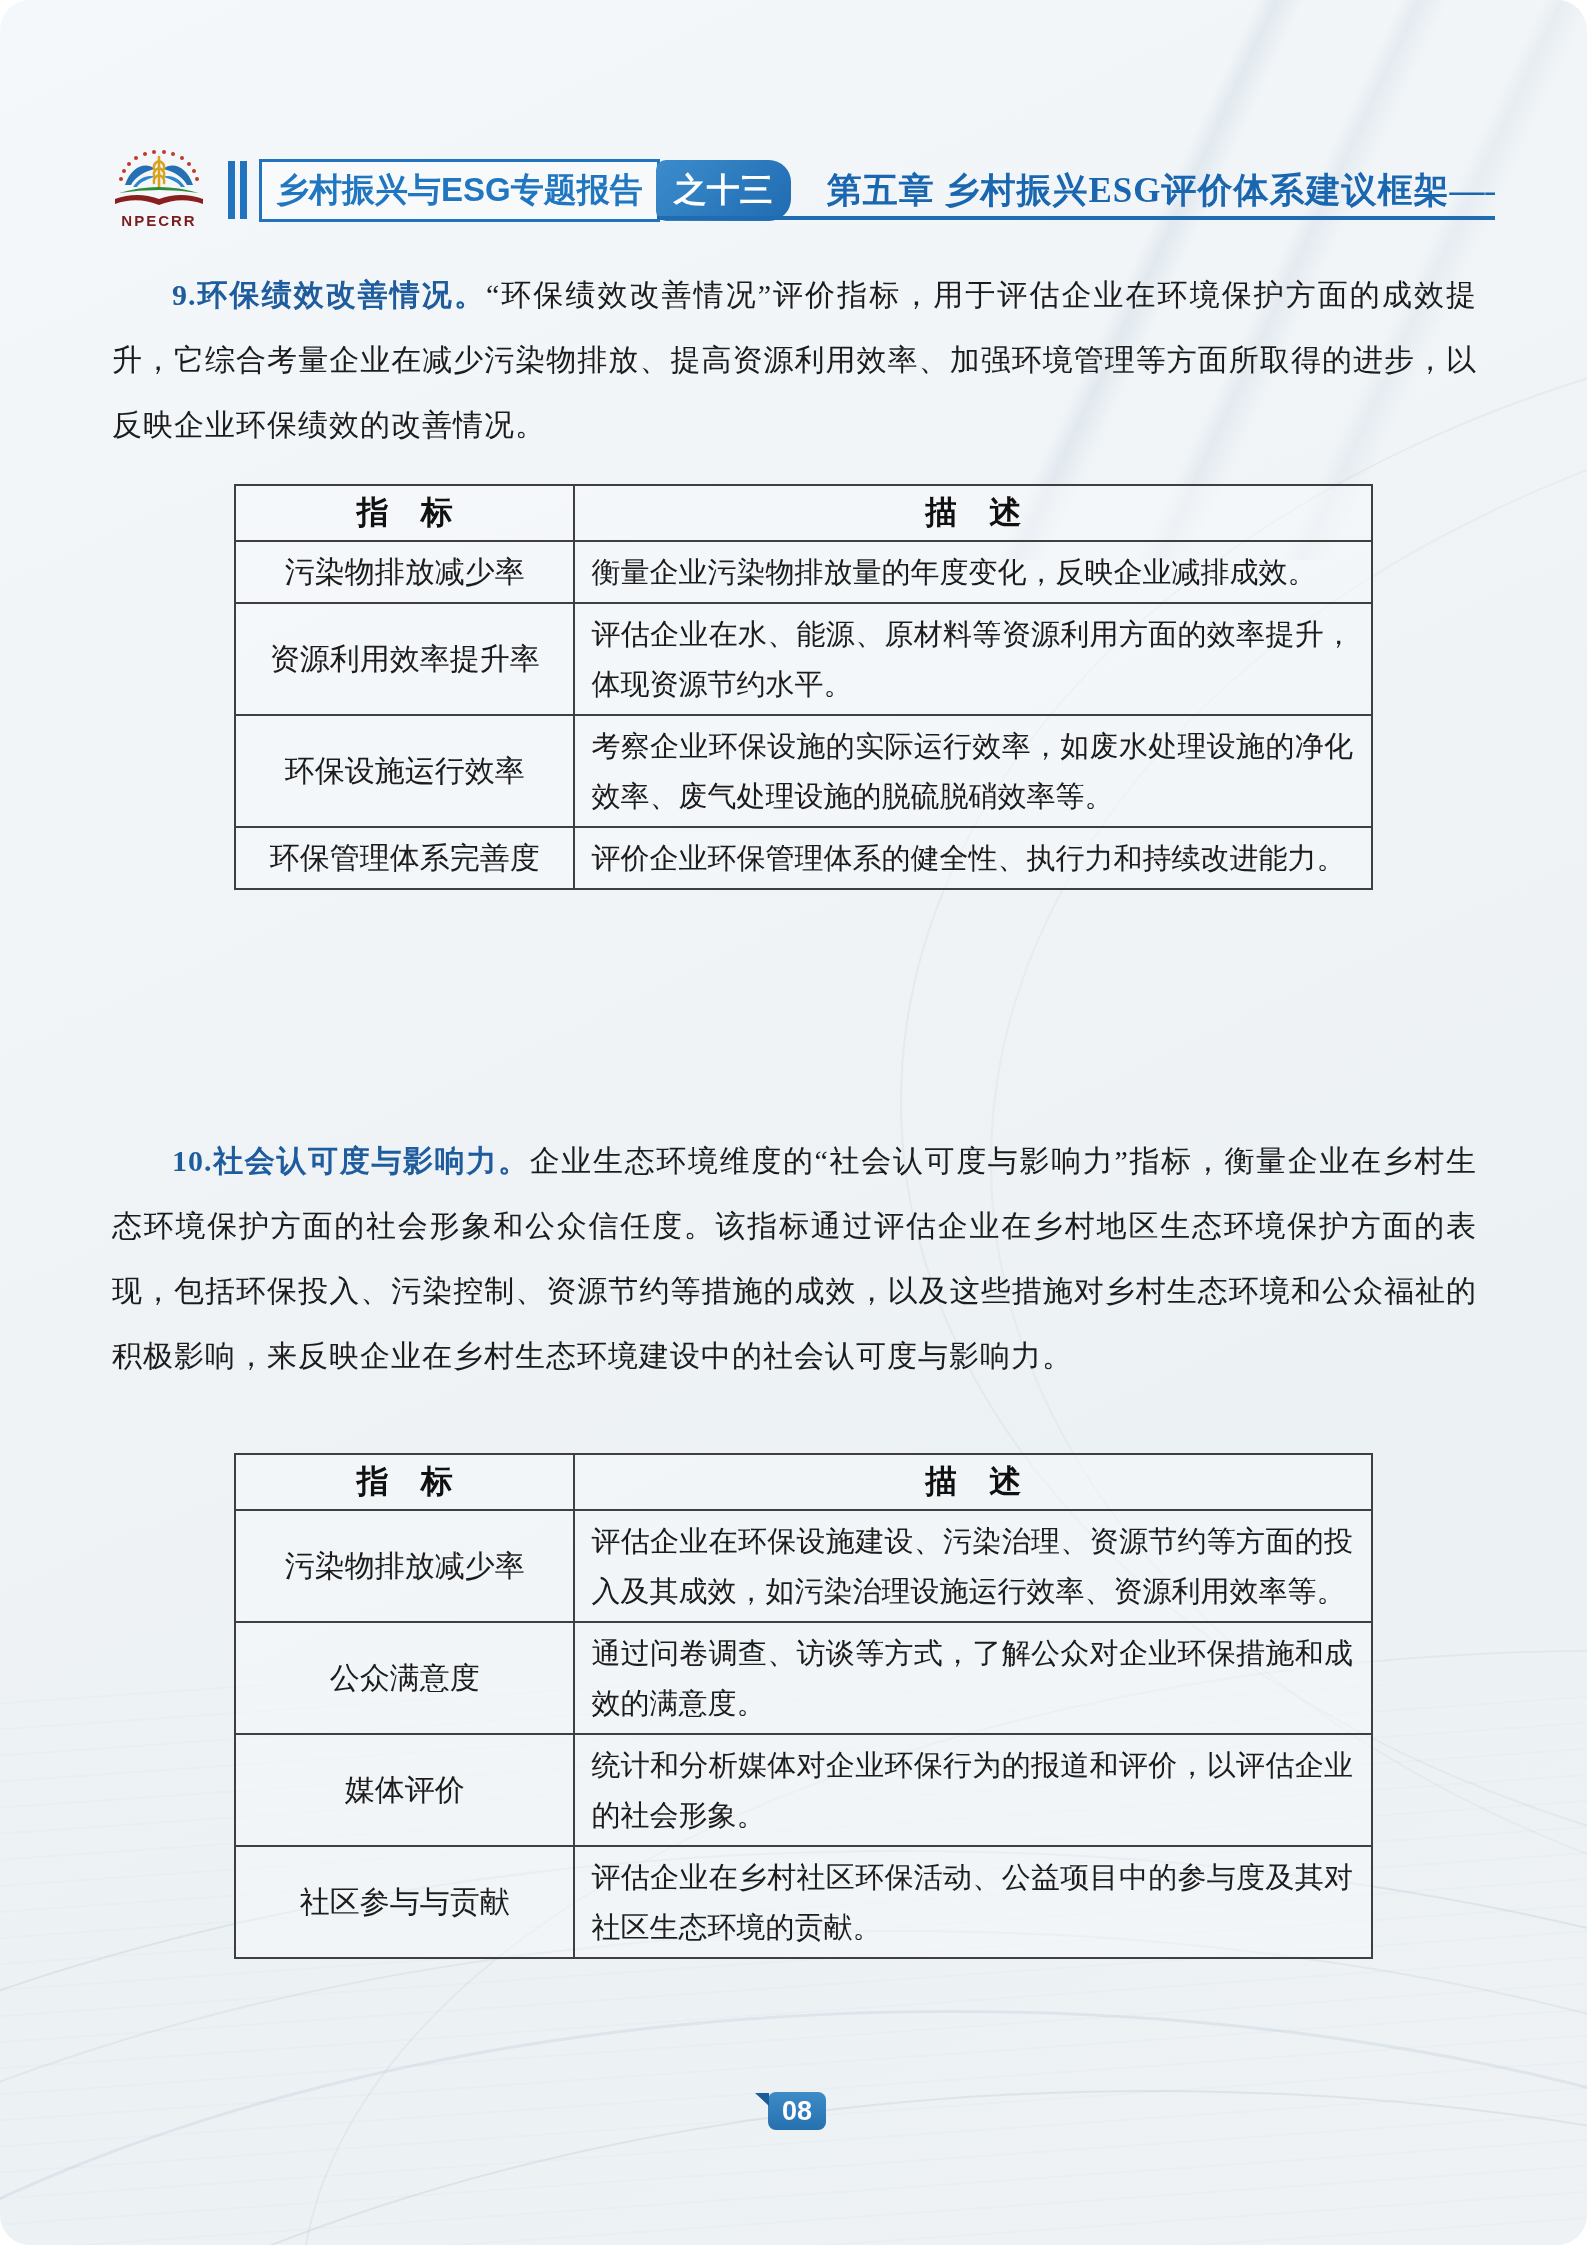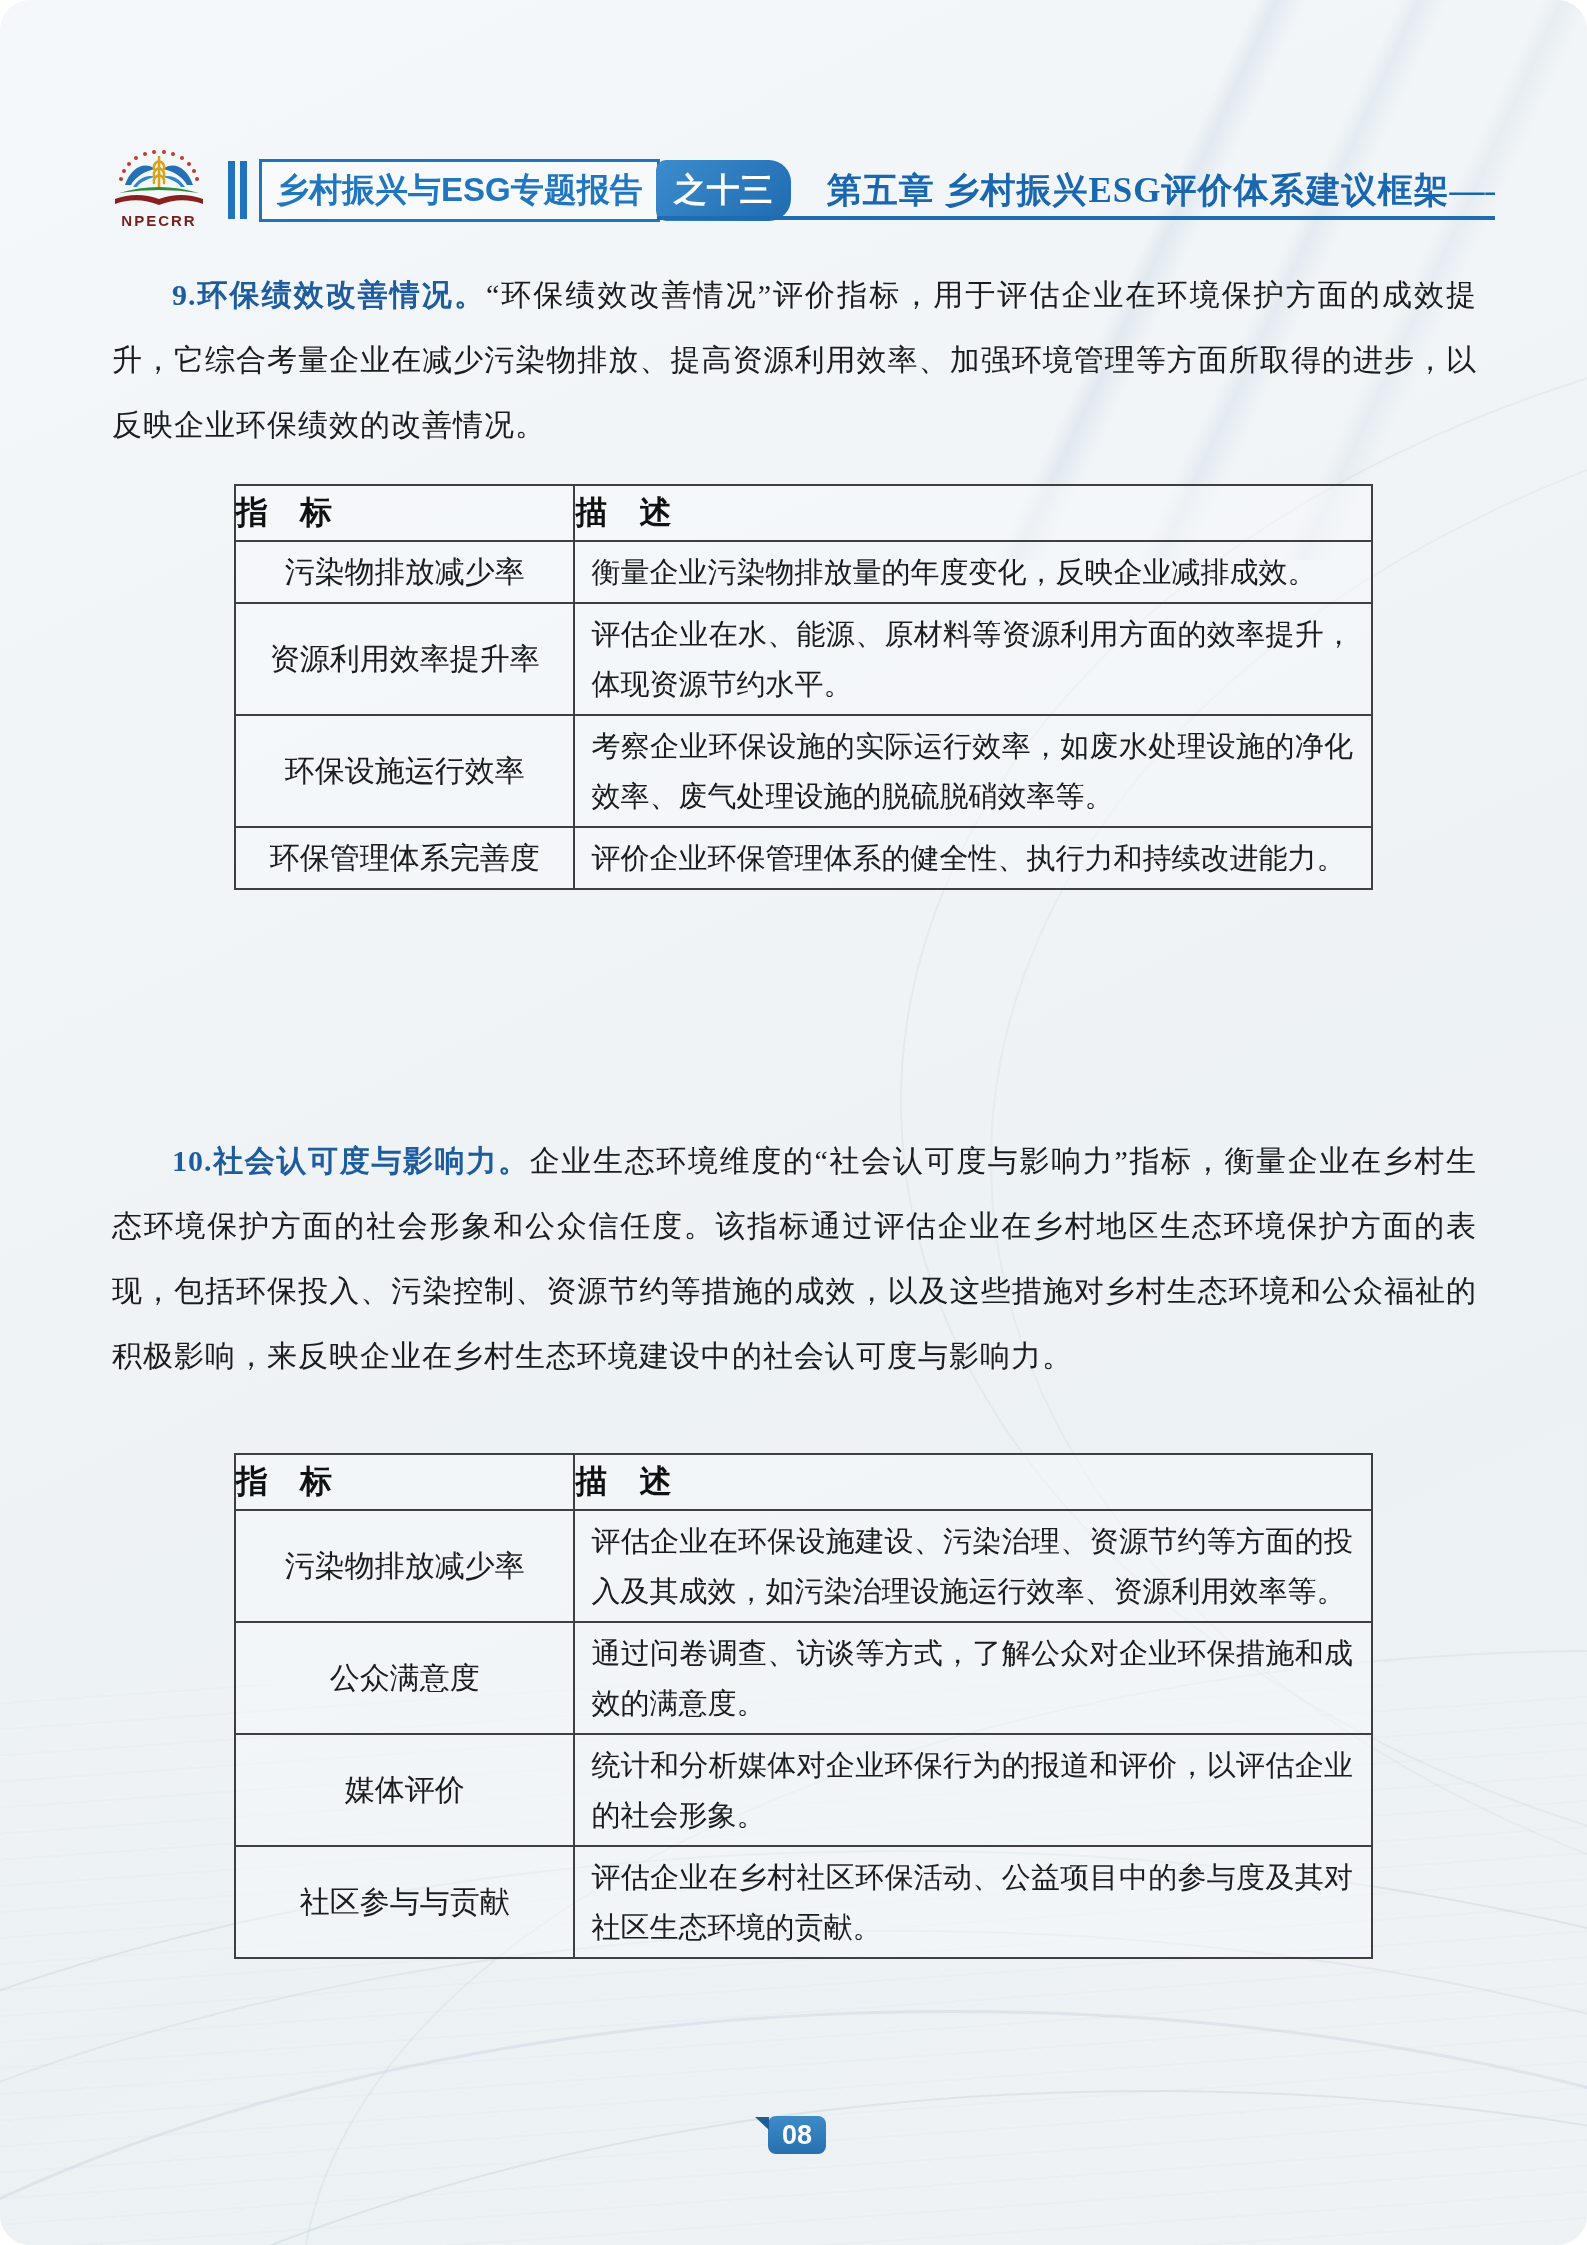--- a/index.html
+++ b/index.html
@@ -64,33 +64,33 @@
   .sec-heading{font-weight:bold;color:#1e5c9e;}
 
   
   .tbl-wrap{position:absolute;left:234px;width:1139px;}
   .tbl-1{top:484px;}
   .tbl-2{top:1453px;}
   table{border-collapse:collapse;width:100%;background:rgba(248,251,252,0.45);}
   th,td{border:2px solid #3f3f3f;}
   th{
     height:50px;font-family:"Liberation Sans","DejaVu Sans",sans-serif;
-    font-weight:bold;font-size:32px;color:#111;text-align:left;padding:2px 0;
+    font-weight:bold;font-size:32px;color:#111;text-align:center;padding:2px 0;
   }
   col.c-ind{width:340px;}
   col.c-desc{width:799px;}
   td.col-indicator{text-align:center;vertical-align:middle;font-size:30px;padding:4px 12px;}
   td.col-desc{font-size:29px;line-height:50px;text-align:justify;vertical-align:middle;padding:5px 18px 5px 16px;}
 
   
   .page-badge{
     position:absolute;top:2092px;left:768px;width:58px;height:38px;
     background:linear-gradient(180deg,#3e8bc8,#2670ae);border-radius:8px;
     display:flex;align-items:center;justify-content:center;
-    font-family:"Liberation Sans","DejaVu Sans",sans-serif;font-weight:bold;font-size:27px;color:#fff;margin-top:24px;
+    font-family:"Liberation Sans","DejaVu Sans",sans-serif;font-weight:bold;font-size:27px;color:#fff;
   }
   .page-badge::before{
     content:"";position:absolute;left:-13px;top:1px;
     border-style:solid;border-width:0 14px 13px 0;
     border-color:transparent #1a5d97 transparent transparent;
   }
 </style>
 </head>
 <body>
 

